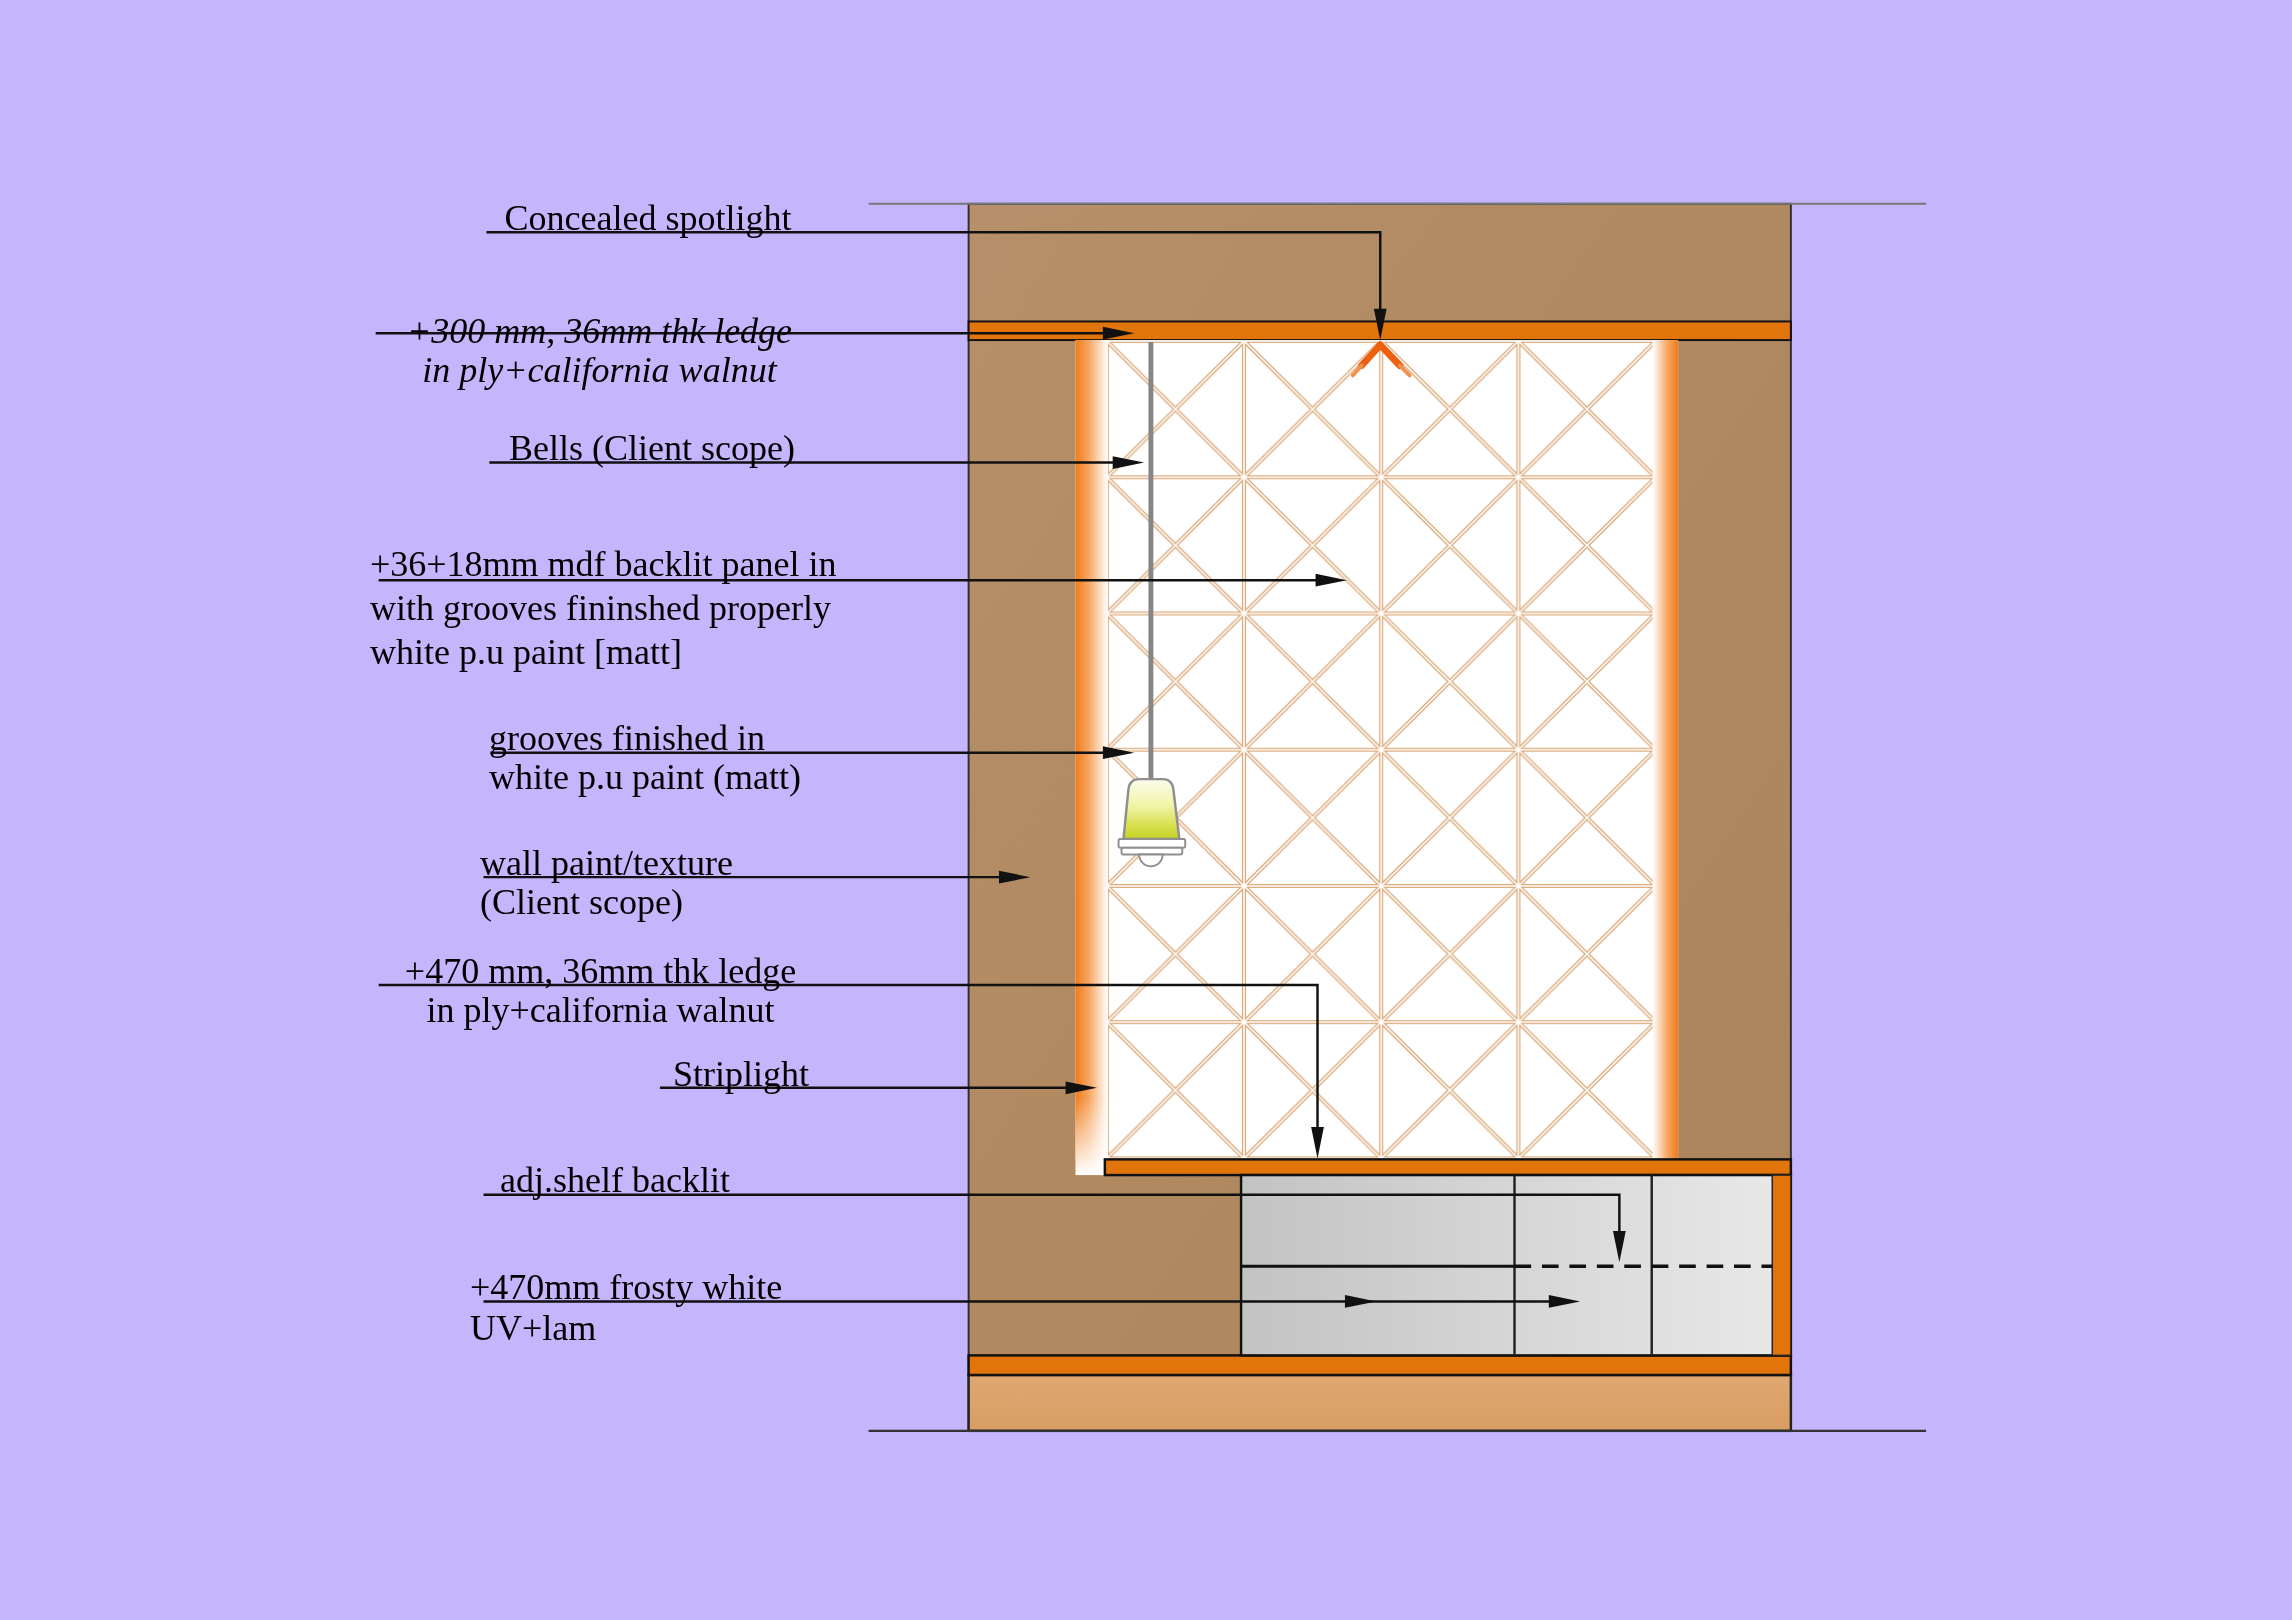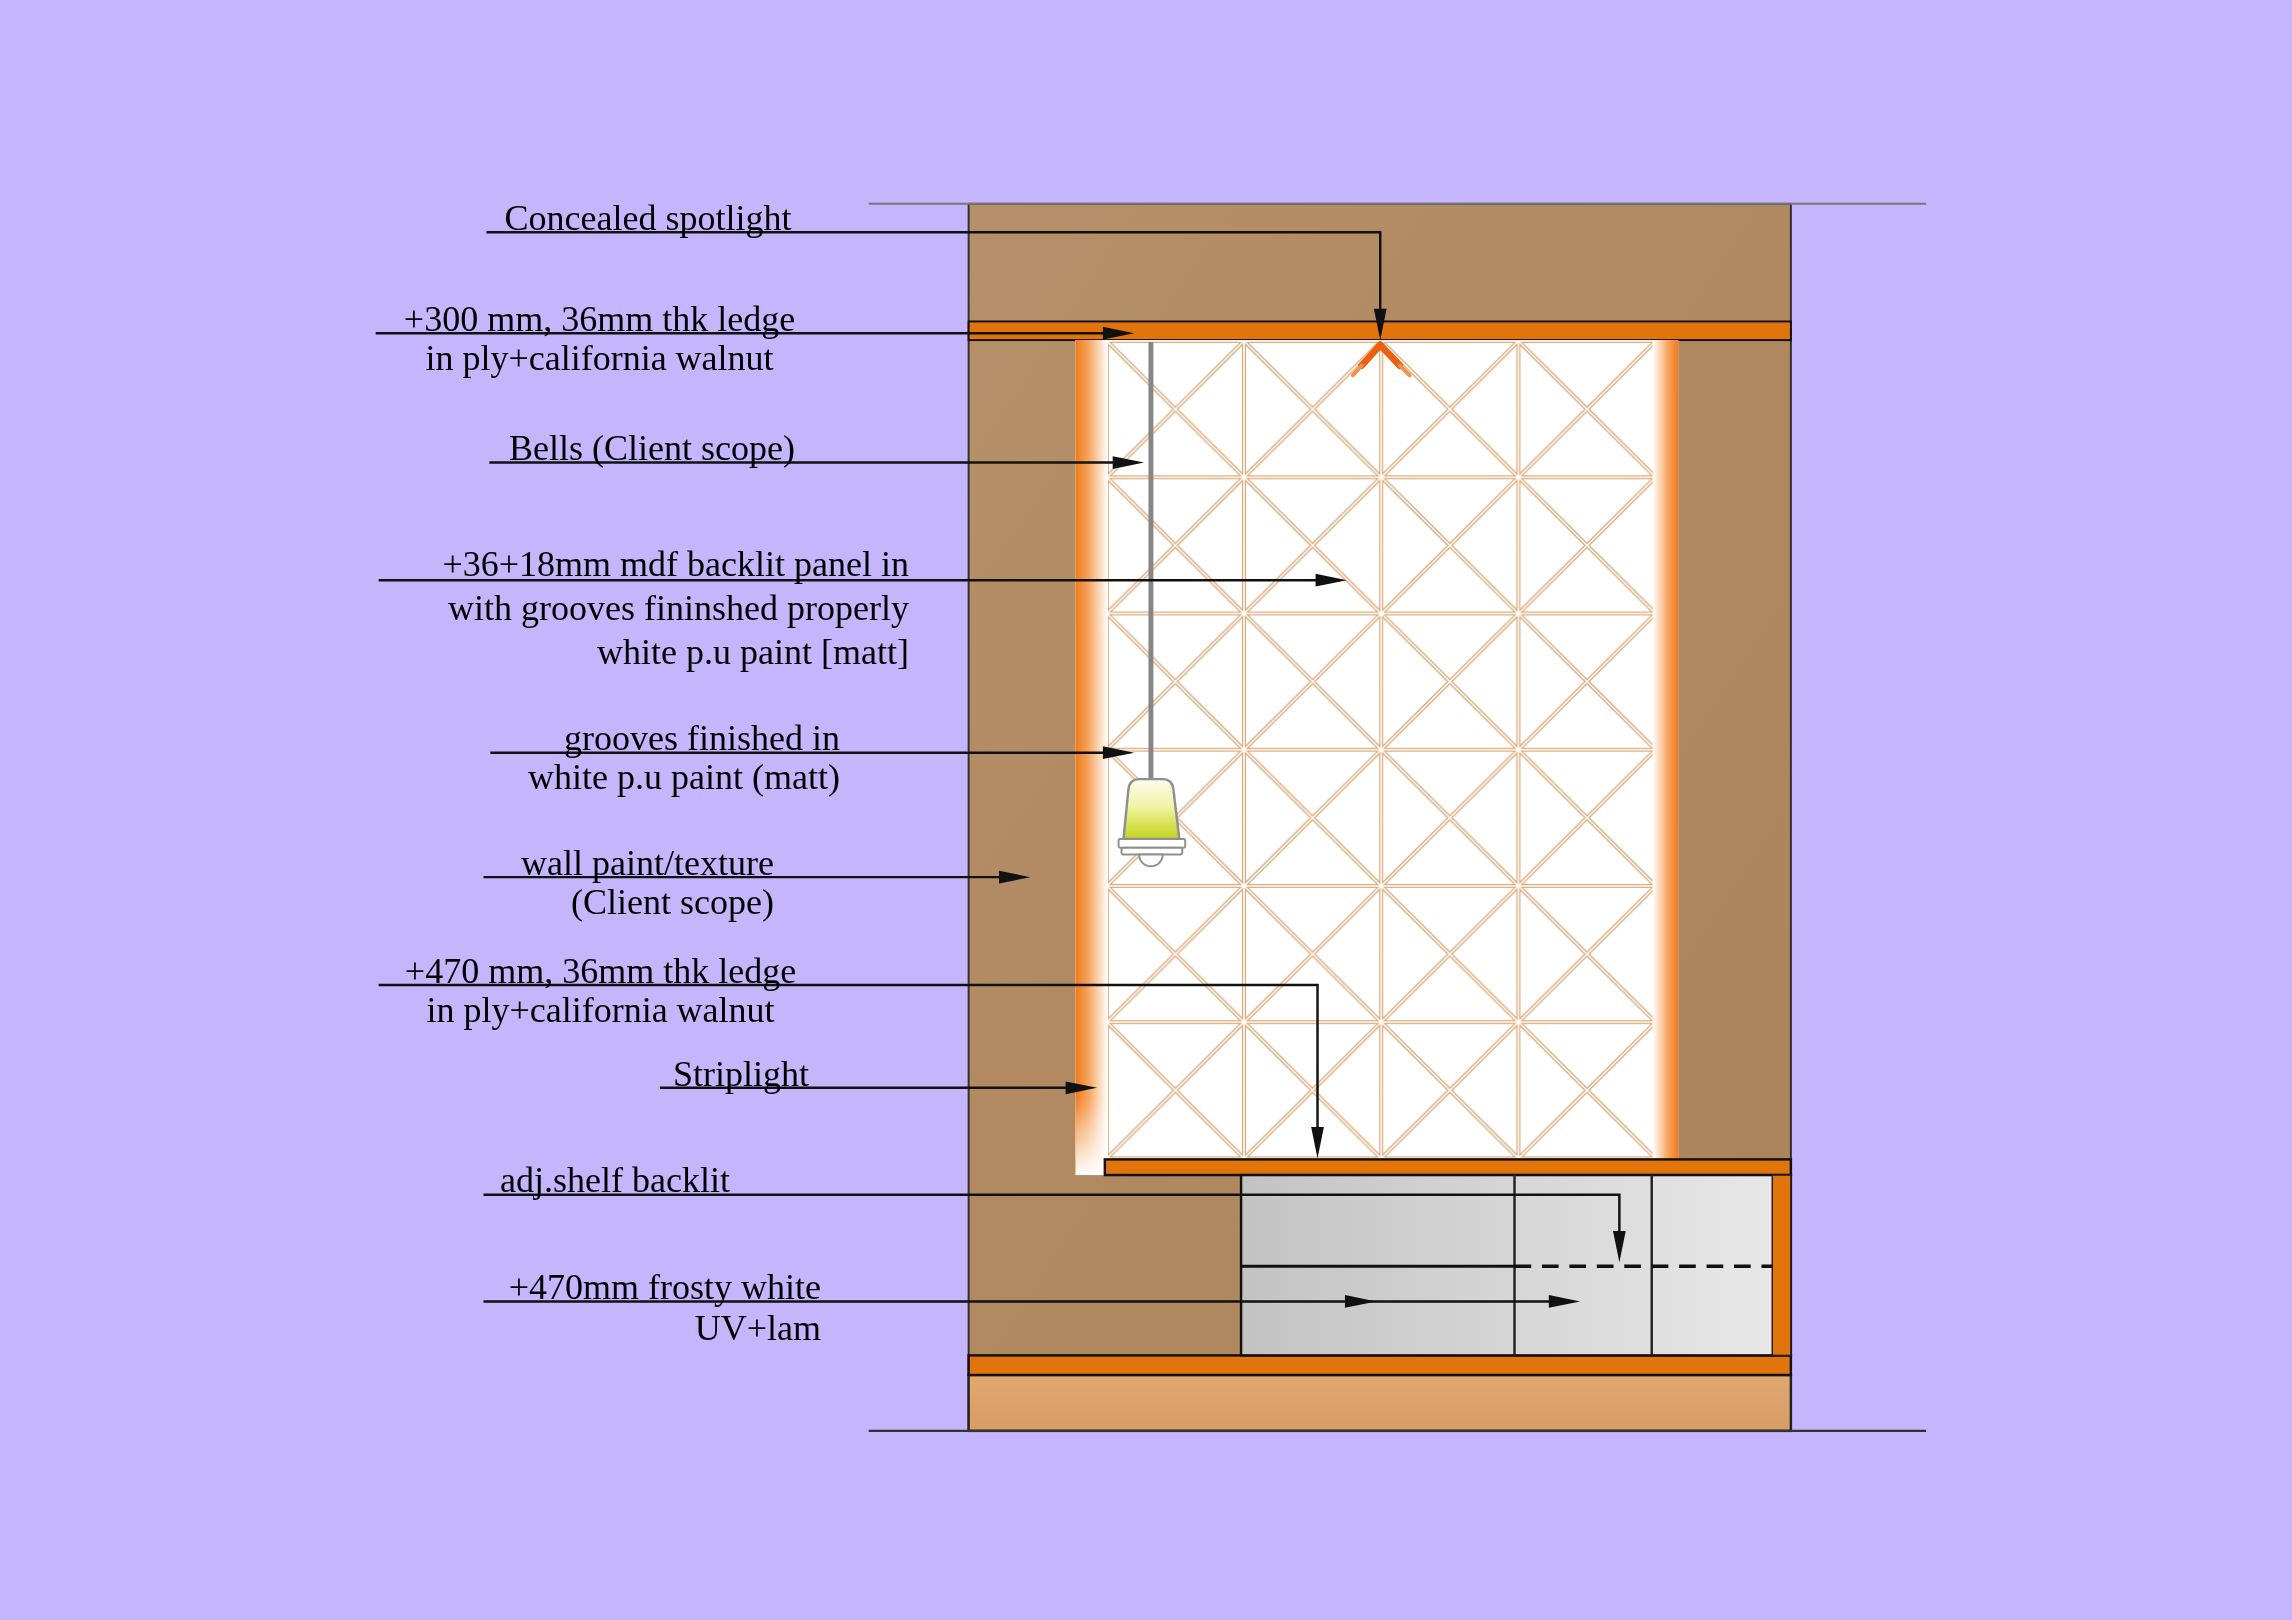--- a/index.html
+++ b/index.html
@@ -13,21 +13,21 @@
   .stage svg{position:absolute;left:0;top:0;}
   .label{
     position:absolute;
     color:#000;
     font-size:36px;
     line-height:39px;
     white-space:nowrap;
   }
   .label span{display:block;}
   .t-center{text-align:center;}
-  .t-right{text-align:right;}
+  .t-right{}
   .lh45{line-height:44px;}
   .lh42{line-height:41px;}
 </style>
 </head>
 <body>
 
 <div class="stage">
 
   <svg width="2293" height="1620" viewBox="0 0 2339 1653">
     <defs>
@@ -145,21 +145,21 @@
     </g>
 
     <line x1="886" y1="208" x2="1965" y2="208" stroke="#777777" stroke-width="2"></line>
     <line x1="886" y1="1460" x2="1965" y2="1460" stroke="#333333" stroke-width="2.5"></line>
   </svg>
 
   <div class="label t-center" style="left:452px;top:199px;width:392px;">
     <span>Concealed spotlight</span>
   </div>
 
-  <div class="label t-center" style="left:374px;top:300px;width:451px;">
+  <div class="label t-center" style="left:374px;top:312px;width:451px;font-style:italic;">
     <span>+300 mm, 36mm thk ledge</span>
     <span>in ply+california walnut</span>
   </div>
 
   <div class="label t-center" style="left:456px;top:429px;width:392px;">
     <span>Bells (Client scope)</span>
   </div>
 
   <div class="label t-right lh45" style="left:370px;top:542px;width:539px;">
     <span>+36+18mm mdf backlit panel in</span>

